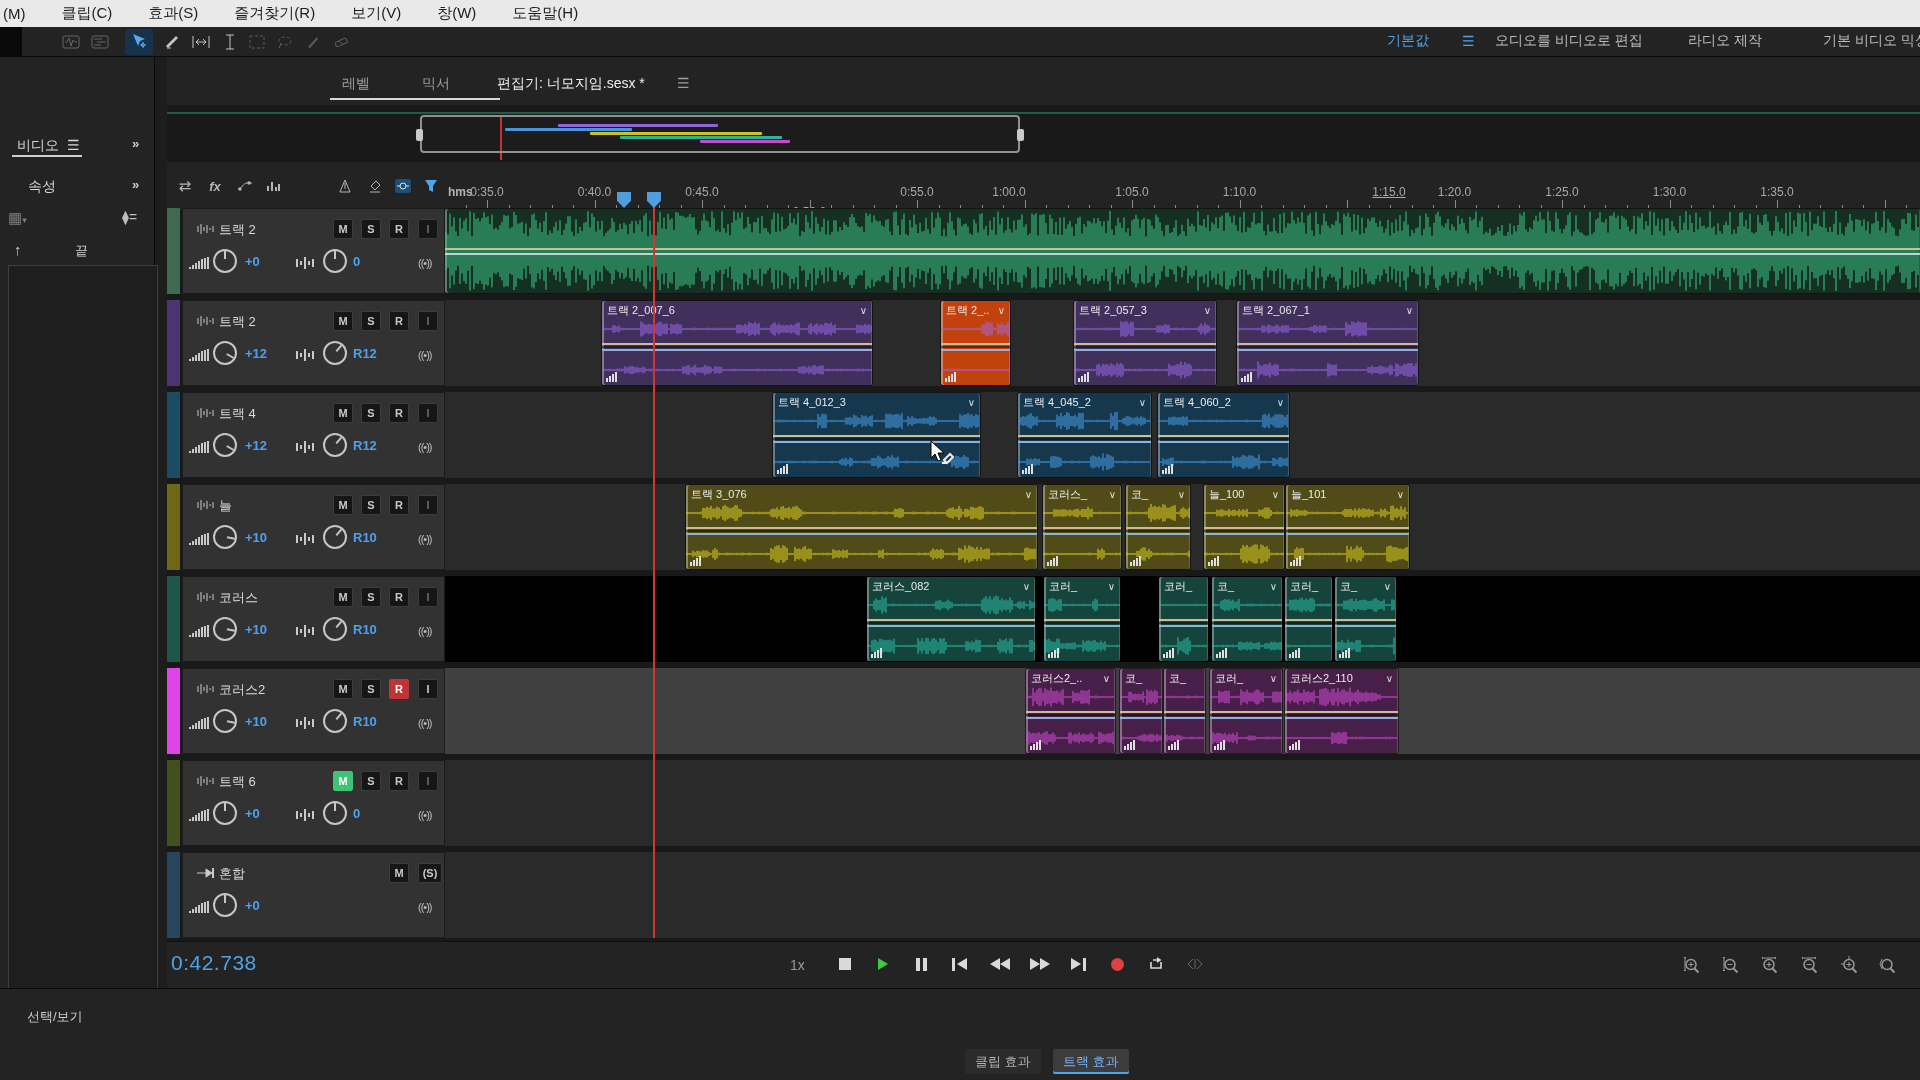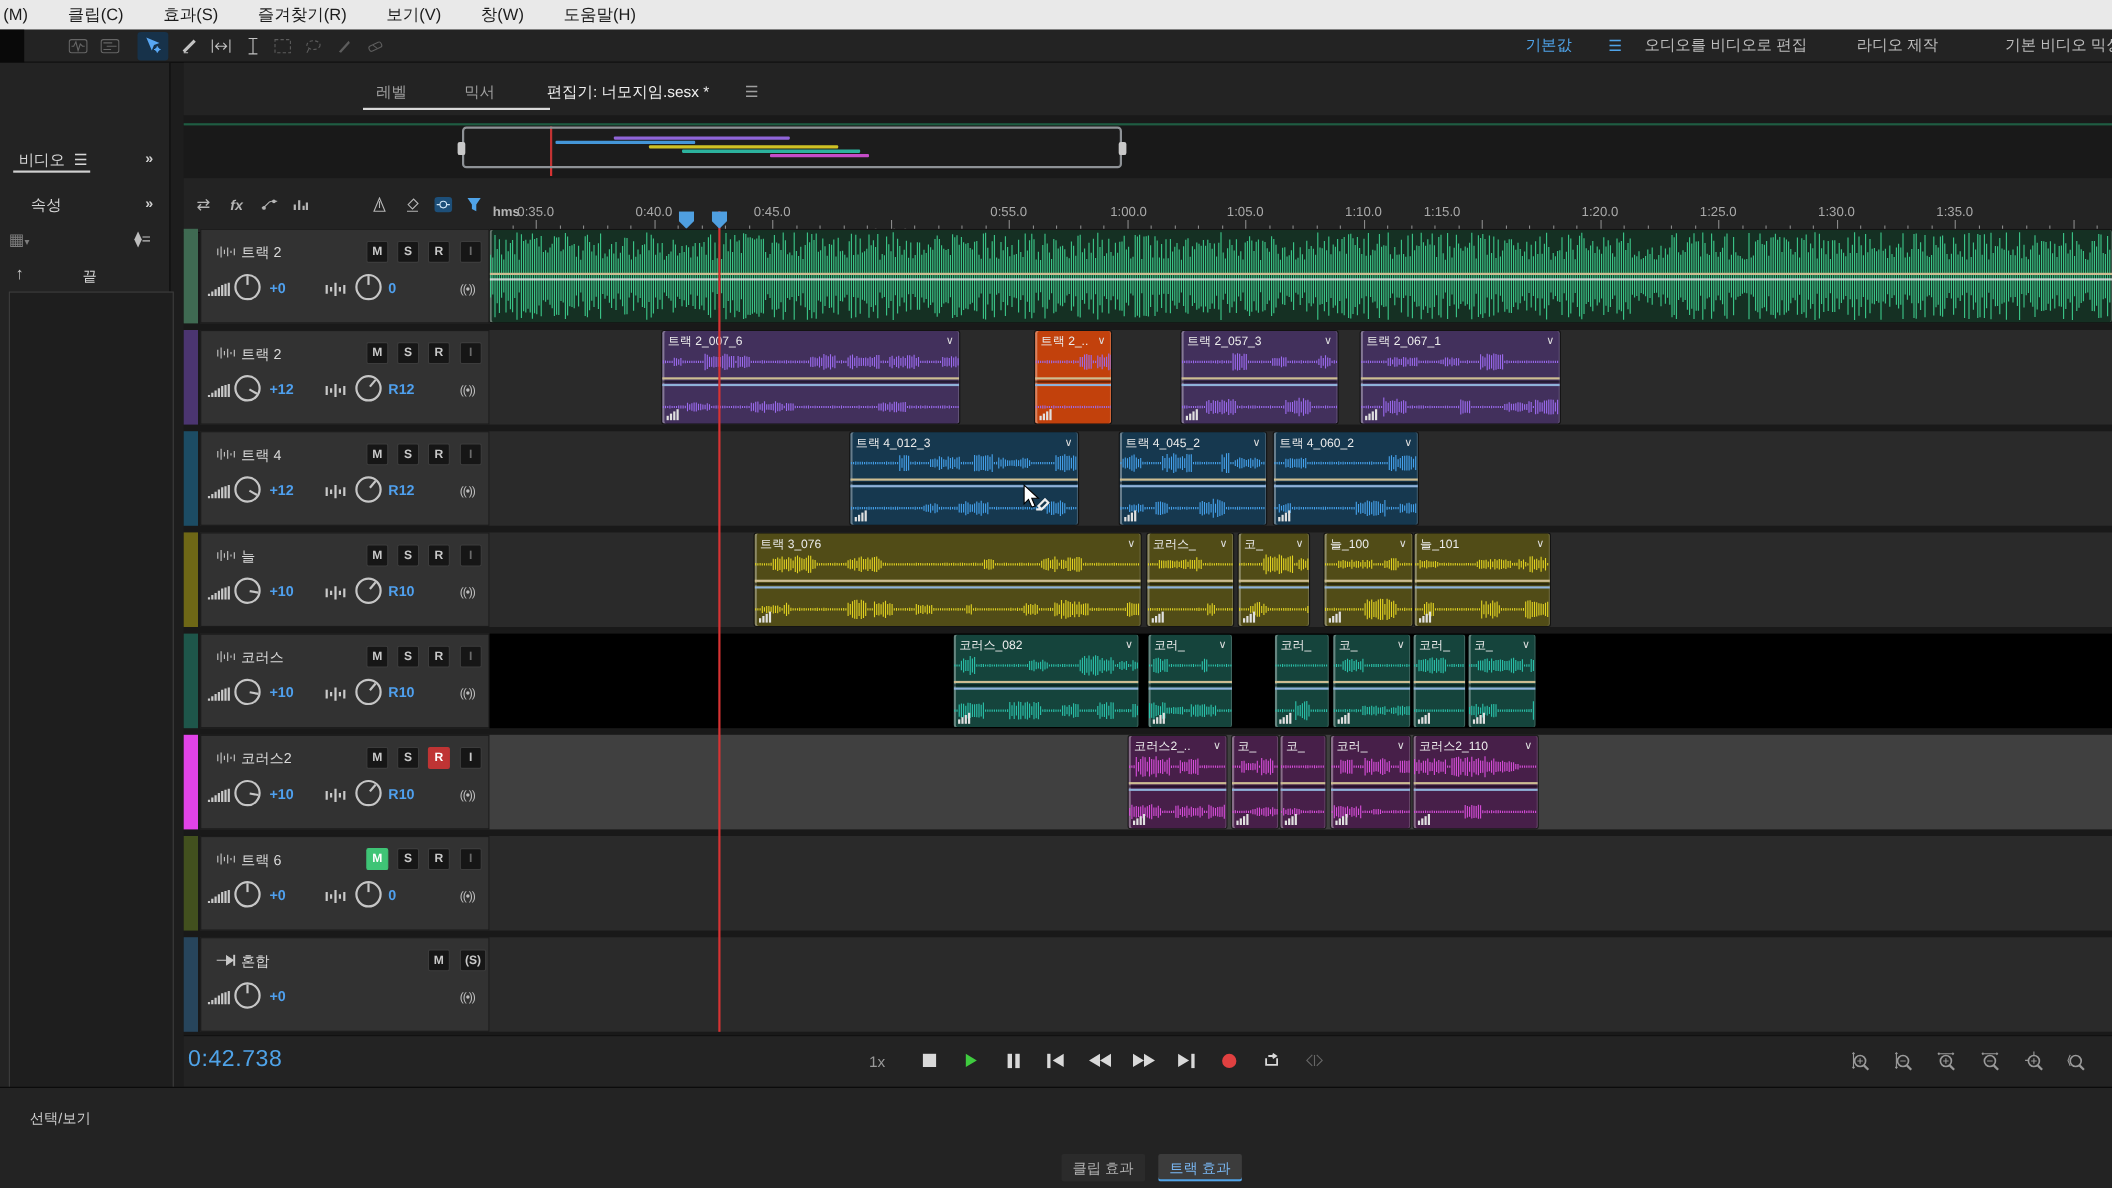--- a/index.html
+++ b/index.html
@@ -192,24 +192,24 @@
       <div style="left:1375.0px;height:5px;" class="tick"></div>
       <div style="left:1396.5px;height:5px;" class="tick"></div>
       <div style="left:1418.0px;height:5px;" class="tick"></div>
       <div style="left:1439.5px;height:10px;" class="tick"></div>
       <div style="left:1461.0px;height:5px;" class="tick"></div>
       <div style="left:42.0px;" class="rlab">0:35.0</div>
       <div style="left:149.5px;" class="rlab">0:40.0</div>
       <div style="left:257.0px;" class="rlab">0:45.0</div>
       <div style="left:364.5px;margin-top:20px;" class="rlab">0:50.0</div>
       <div style="left:472.0px;" class="rlab">0:55.0</div>
-      <div style="left:581px;text-align:center;" class="rlab">1:00.0</div>
+      <div style="left:564px;text-align:center;" class="rlab">1:00.0</div>
       <div style="left:687.0px;" class="rlab">1:05.0</div>
       <div style="left:794.5px;" class="rlab">1:10.0</div>
-      <div style="left:866px;" class="rlab">1:15.0</div>
+      <div style="left:944px;text-decoration:underline;" class="rlab">1:15.0</div>
       <div style="left:1009.5px;" class="rlab">1:20.0</div>
       <div style="left:1117.0px;" class="rlab">1:25.0</div>
       <div style="left:1224.5px;" class="rlab">1:30.0</div>
       <div style="left:1332.0px;" class="rlab">1:35.0</div>
       <div style="left:1491px;margin-top:12px;" class="rlab">1:40.0</div>
     </div>
   <div id="trackarea" class="abs"></div>
   <div id="transport" class="abs"></div>
   <div id="time" class="abs">0:42.738</div>
   <div id="rate" class="abs">1x</div>

